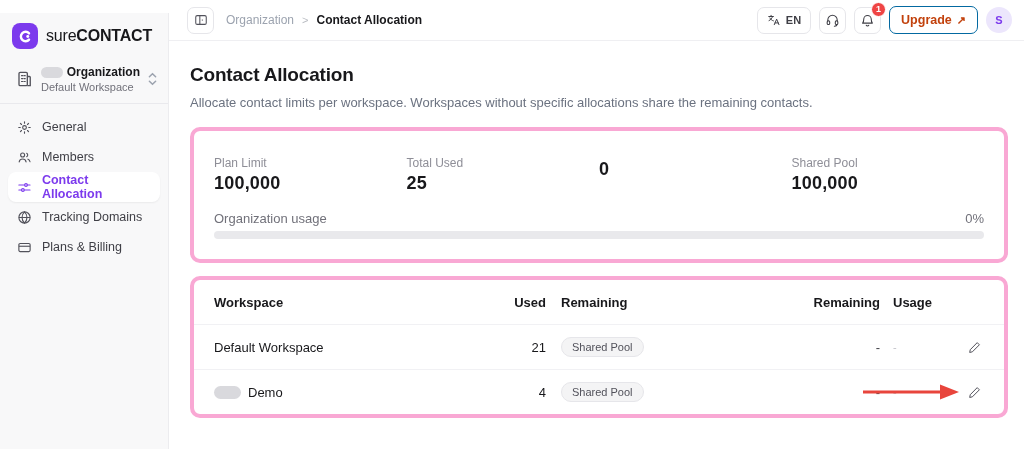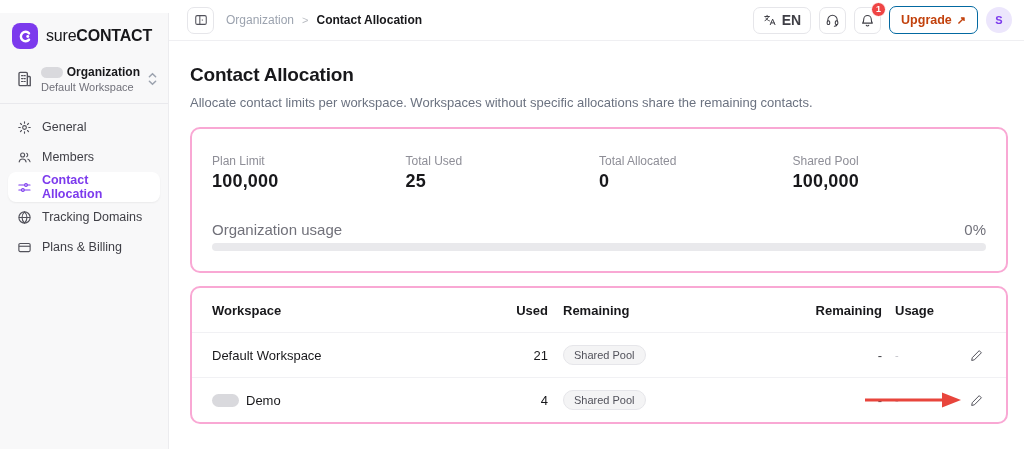--- a/index.html
+++ b/index.html
@@ -42,46 +42,46 @@
   .icon-btn { width:27px; height:27px; border:1px solid #e6e6ea; border-radius:7px;
     background:#fff; display:flex; align-items:center; justify-content:center;
     cursor:pointer; position:relative; }
   .breadcrumb { display:flex; align-items:center; gap:8px; margin-left:12px; font-size:12px; }
   .bc-root { color:#9ca3af; }
   .bc-sep { color:#b9bcc2; font-size:11px; }
   .bc-current { color:#18181b; font-weight:600; }
   .topbar-right { margin-left:auto; display:flex; align-items:center; gap:8px; }
   .lang-btn { height:27px; border:1px solid #e6e6ea; border-radius:7px; background:#fff;
     display:flex; align-items:center; gap:5px; padding:0 9px; cursor:pointer; }
-  .lang-label { font-size:14px; font-weight:600; color:#3f3f46; }
+  .lang-label { font-size:11px; font-weight:600; color:#3f3f46; }
   .badge { position:absolute; top:-6px; right:-6px; min-width:15px; height:15px;
     background:#ef4444; color:#fff; border-radius:999px; font-size:9px; font-weight:700;
     display:flex; align-items:center; justify-content:center; padding:0 3px;
     border:1.5px solid #fff; }
   .upgrade-btn { height:28px; border:1px solid #0369a1; border-radius:7px; background:#fff;
     display:flex; align-items:center; gap:5px; padding:0 11px; cursor:pointer;
     color:#c2410c; font-size:12.5px; font-weight:600; }
   .upgrade-arrow { font-size:11px; }
   .avatar { width:26px; height:26px; border-radius:50%; background:#ece6fc;
     color:#7c3aed; font-size:11px; font-weight:700; display:flex; align-items:center;
     justify-content:center; cursor:pointer; }
 
   
   .content { padding:23px 16px 0 21px; }
   .page-title { font-size:19px; font-weight:700; letter-spacing:-0.2px; }
   .page-subtitle { font-size:13px; color:#6b7280; margin-top:9px; }
 
-  .card { border:2px solid #f9a8d4; border-radius:10px; background:#fff; }
+  .card { border:4px solid #f9a8d4; border-radius:10px; background:#fff; }
   .stats-card { margin-top:17px; padding:25px 20px 20px 20px; }
   .stats-grid { display:grid; grid-template-columns:1fr 1fr 1fr 1fr; }
   .stat-label { font-size:12px; color:#8e8e97; }
   .stat-value { font-size:18px; font-weight:700; margin-top:3px; letter-spacing:0.2px; }
   .usage-row { display:flex; justify-content:space-between; align-items:flex-end;
     margin-top:17px; }
-  .usage-label, .usage-percent { font-size:15px; color:#71717a;margin-top:12px; }
+  .usage-label, .usage-percent { font-size:13px; color:#71717a; }
   .progress-track { margin-top:5px; height:8px; background:#e9e9ec; border-radius:5px;
     overflow:hidden; }
   .progress-fill { height:100%; background:#7c3aed; border-radius:5px; width:0%; }
 
   .table-card { margin-top:13px; overflow:hidden; }
   .trow { display:flex; align-items:center; padding:0 20px; }
   .thead { height:44px; font-size:13px; font-weight:700; color:#18181b; }
   .tbody-row { height:45px; border-top:1px solid #f1f1f4; font-size:13px; position:relative; }
   .col-workspace { flex:1; display:flex; align-items:center; gap:7px; }
   .col-used { width:62px; text-align:right; }
@@ -228,21 +228,20 @@
       <div class="stats-grid">
         <div class="stat">
           <div class="stat-label">Plan Limit</div>
           <div class="stat-value">100,000</div>
         </div>
         <div class="stat">
           <div class="stat-label">Total Used</div>
           <div class="stat-value">25</div>
         </div>
         <div class="stat">
-          <div class="stat-label">Total Allocated</div>
           <div class="stat-value">0</div>
         </div>
         <div class="stat">
           <div class="stat-label">Shared Pool</div>
           <div class="stat-value">100,000</div>
         </div>
       </div>
       <div class="usage-row">
         <span class="usage-label">Organization usage</span>
         <span class="usage-percent">0%</span>

